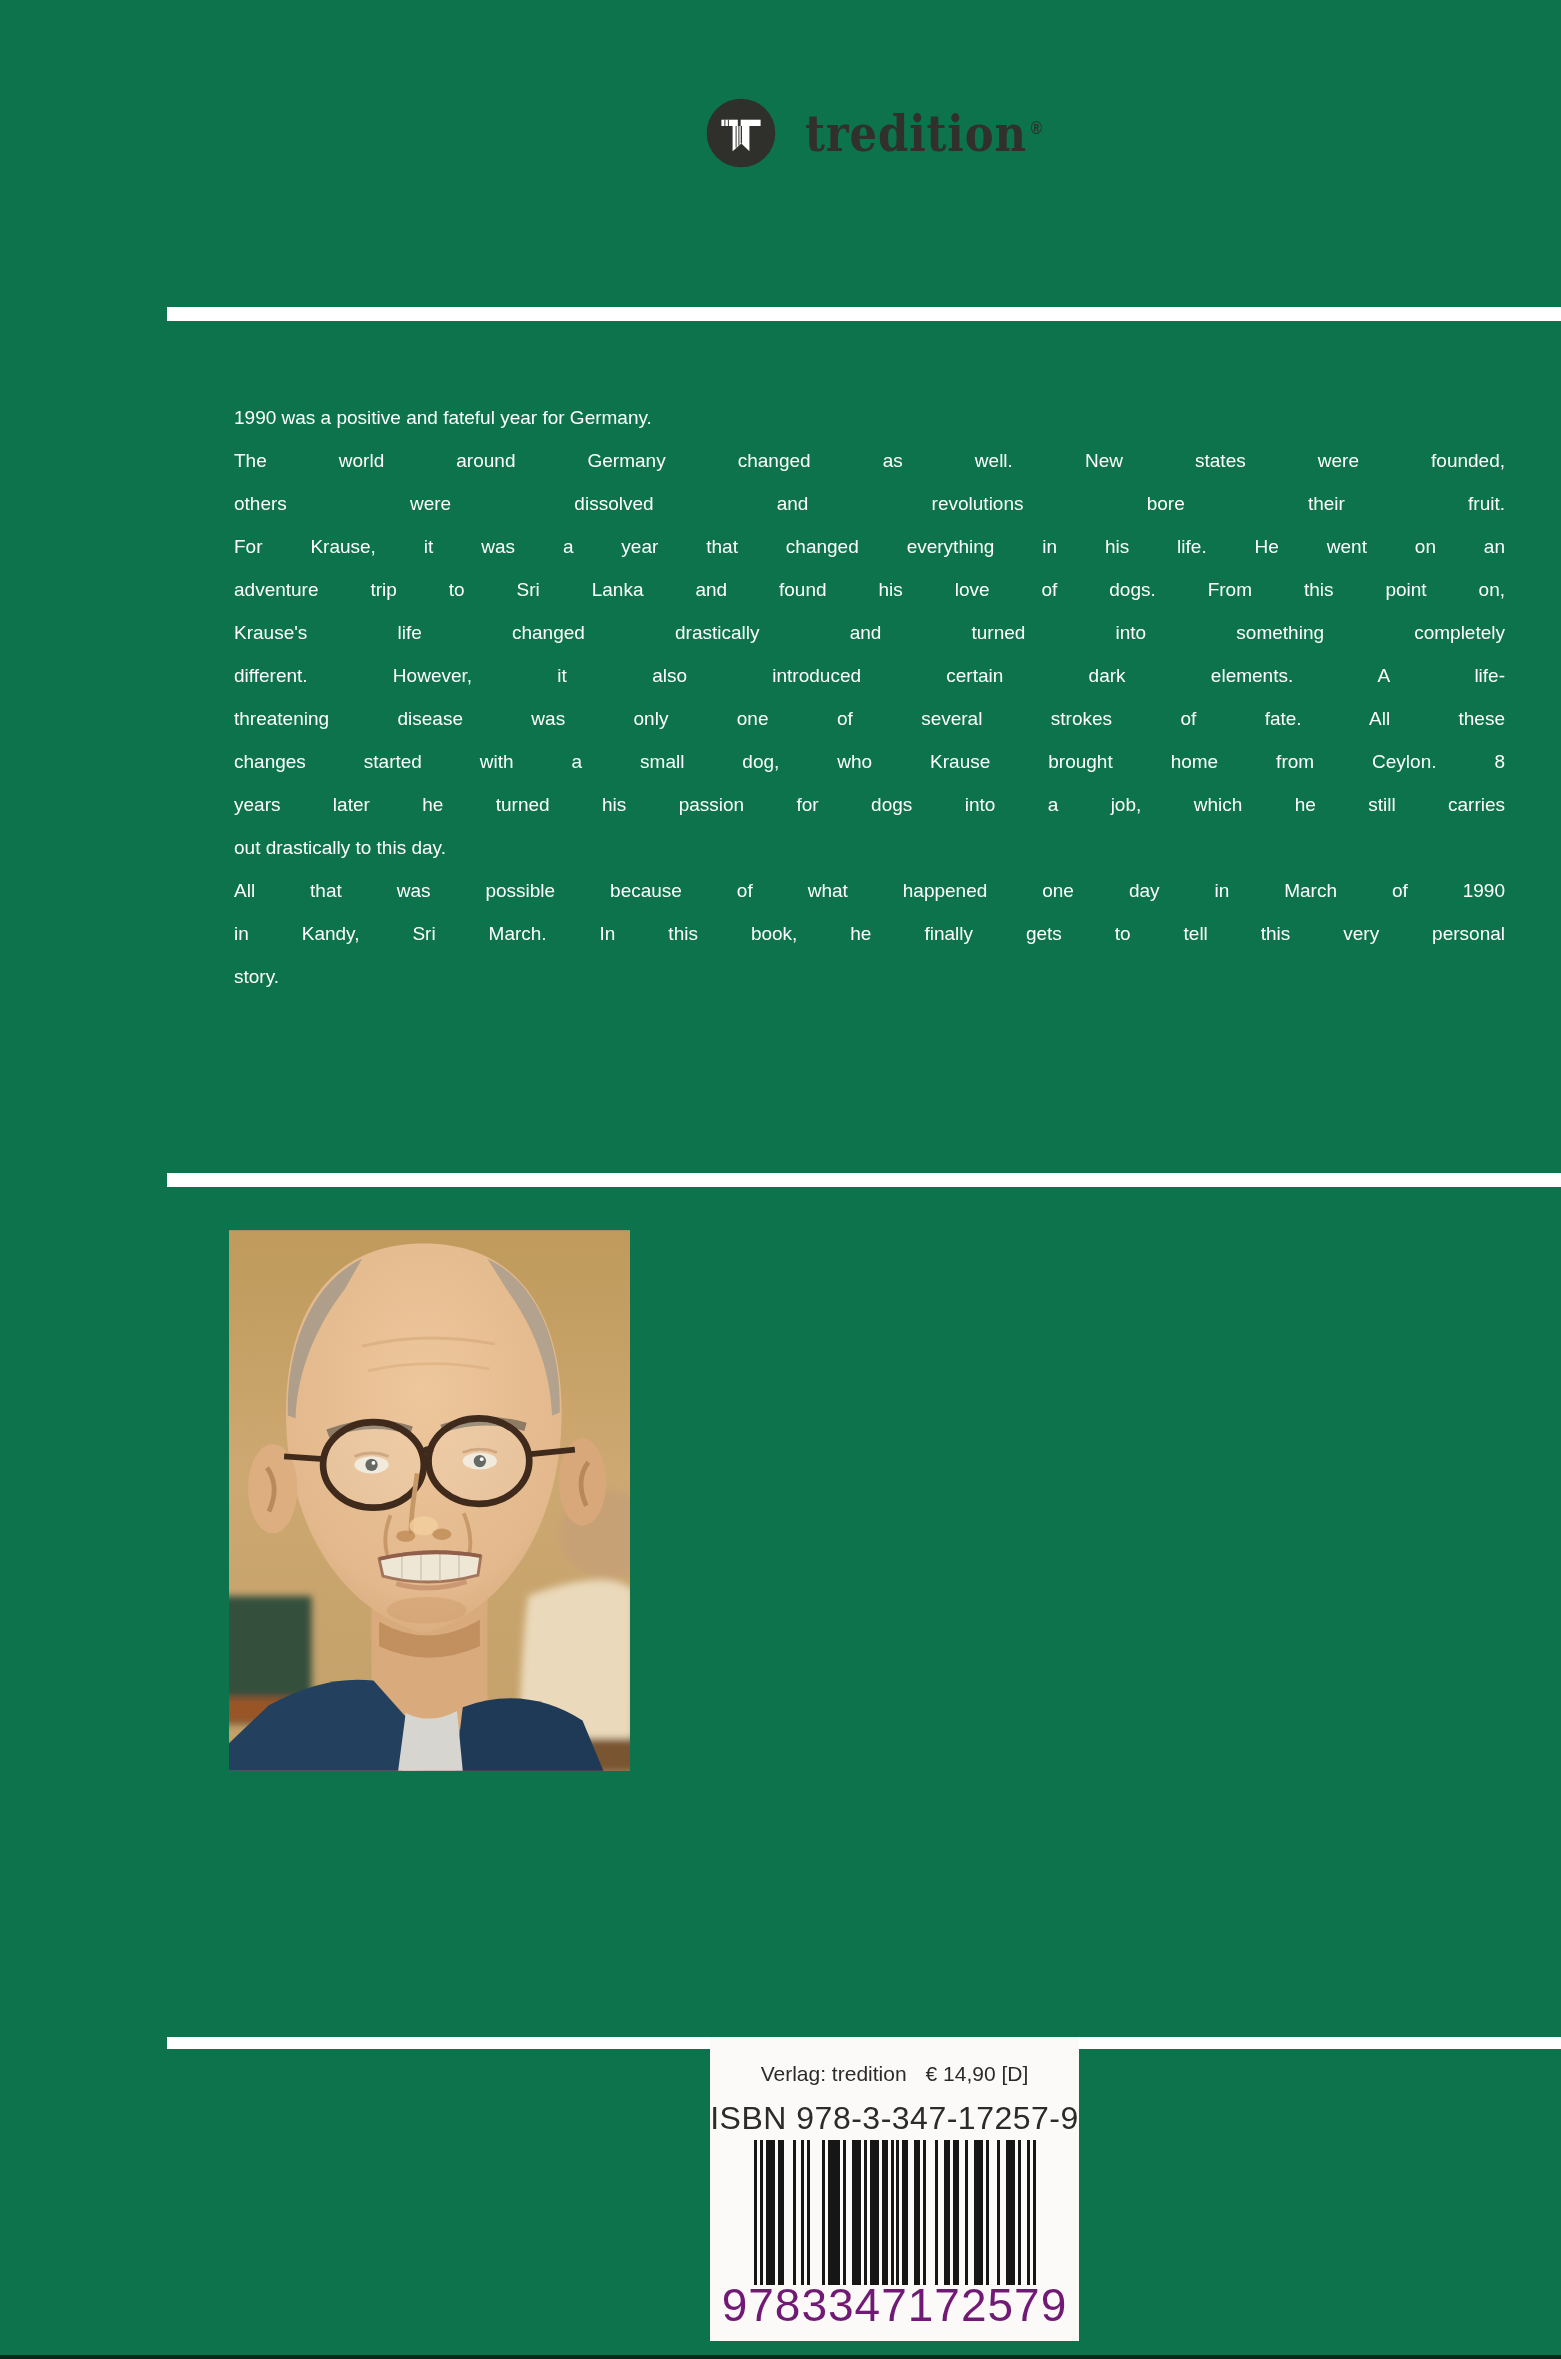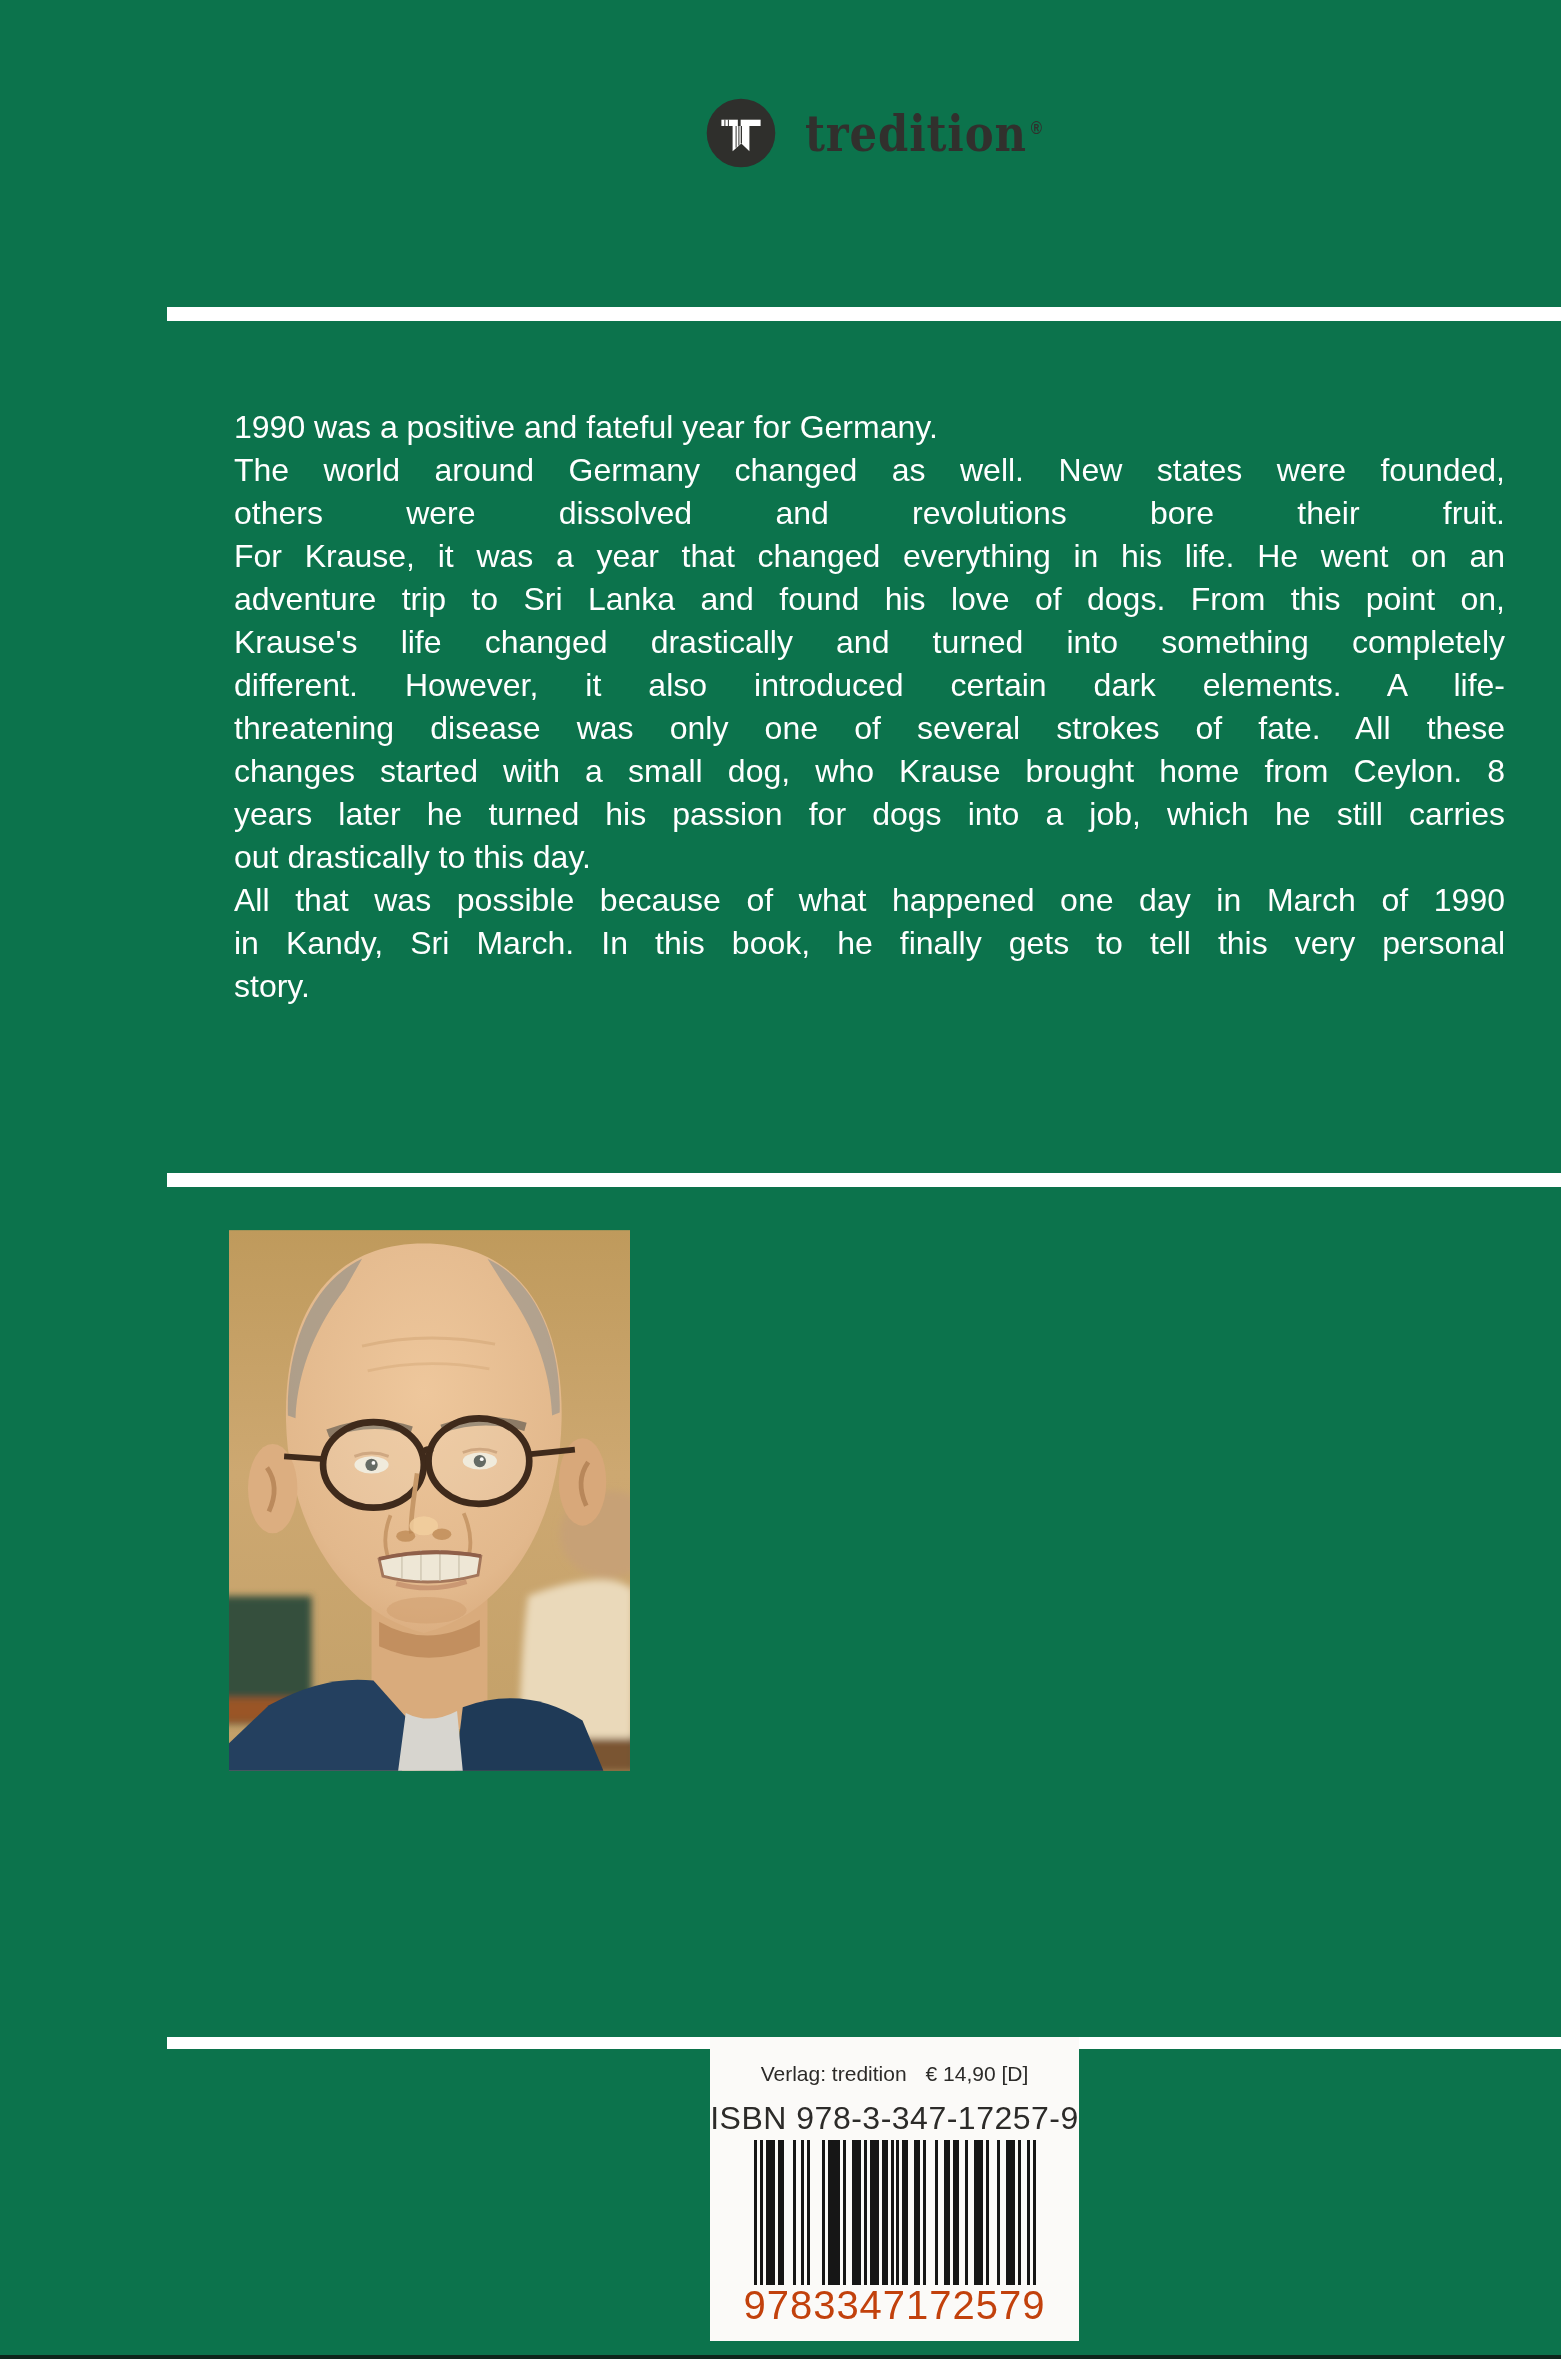--- a/index.html
+++ b/index.html
@@ -41,23 +41,23 @@
   .divider {
     position:absolute; left:167px; right:0; height:14.3px;
     background:#ffffff;
   }
   .divider.top    { top:307px; }
   .divider.middle { top:1173px; }
   .divider.bottom { top:2037px; height:12.4px; }
 
   
   .blurb {
-    position:absolute; left:234px; top:406px; width:1271px;
+    position:absolute; left:234px; top:396px; width:1271px;
     color:#ffffff;
-    font-size:32px;
+    font-size:19px;
     line-height:43px;
   }
   .para + .para { }
   .line { text-align:justify; text-align-last:justify; }
   .line.last { text-align-last:left; }
 
   
   .photo {
     position:absolute; left:229px; top:1230px;
     width:401px; height:541px;
@@ -85,23 +85,23 @@
     letter-spacing:0.5px;
     white-space:nowrap;
   }
   .barcode {
     margin-top:7.6px;
     width:282px; height:145px;
   }
   .barcode svg { display:block; width:100%; height:100%; shape-rendering:crispEdges; }
   .barcode-digits {
     margin-top:1.9px;
-    font-size:40px; line-height:38px;
+    font-size:46px; line-height:38px;
     letter-spacing:1px;
-    color:#c2410c;
+    color:#701a75;
     white-space:nowrap;
   }
 
   .bottom-edge {
     position:absolute; left:0; right:0; bottom:0; height:4.8px;
     background:#0e251b;
   }
 </style>
 </head>
 <body>

